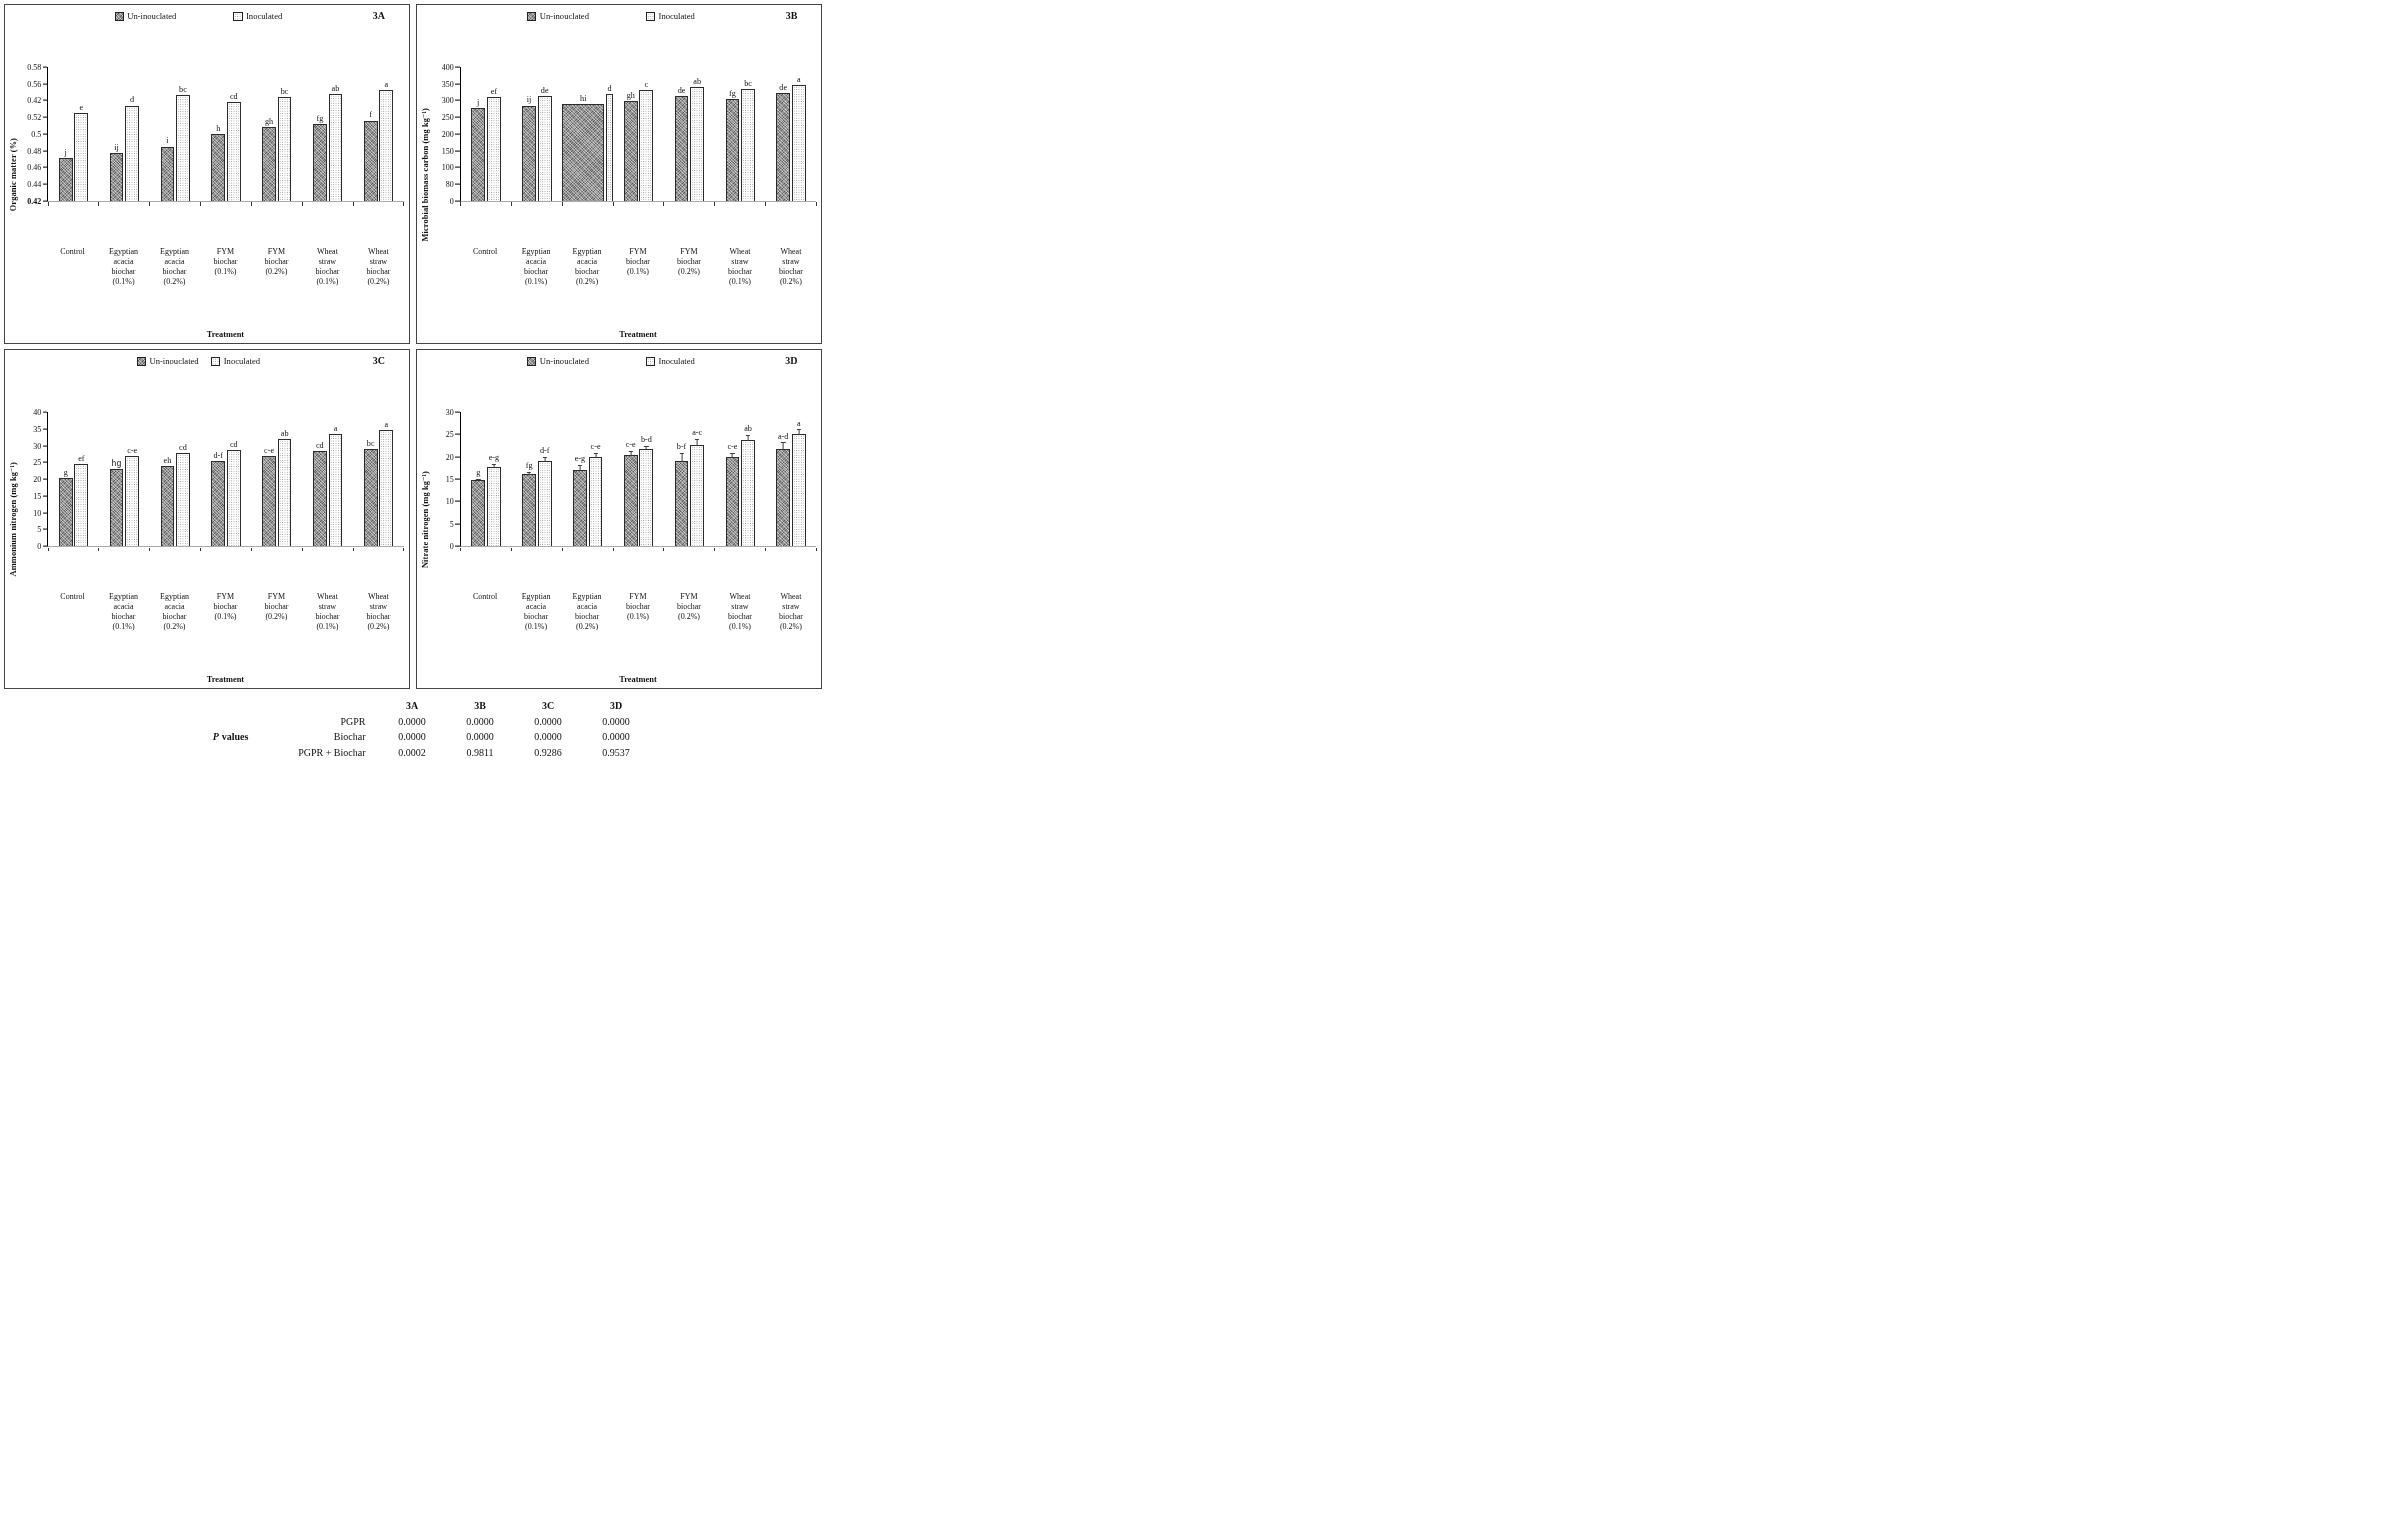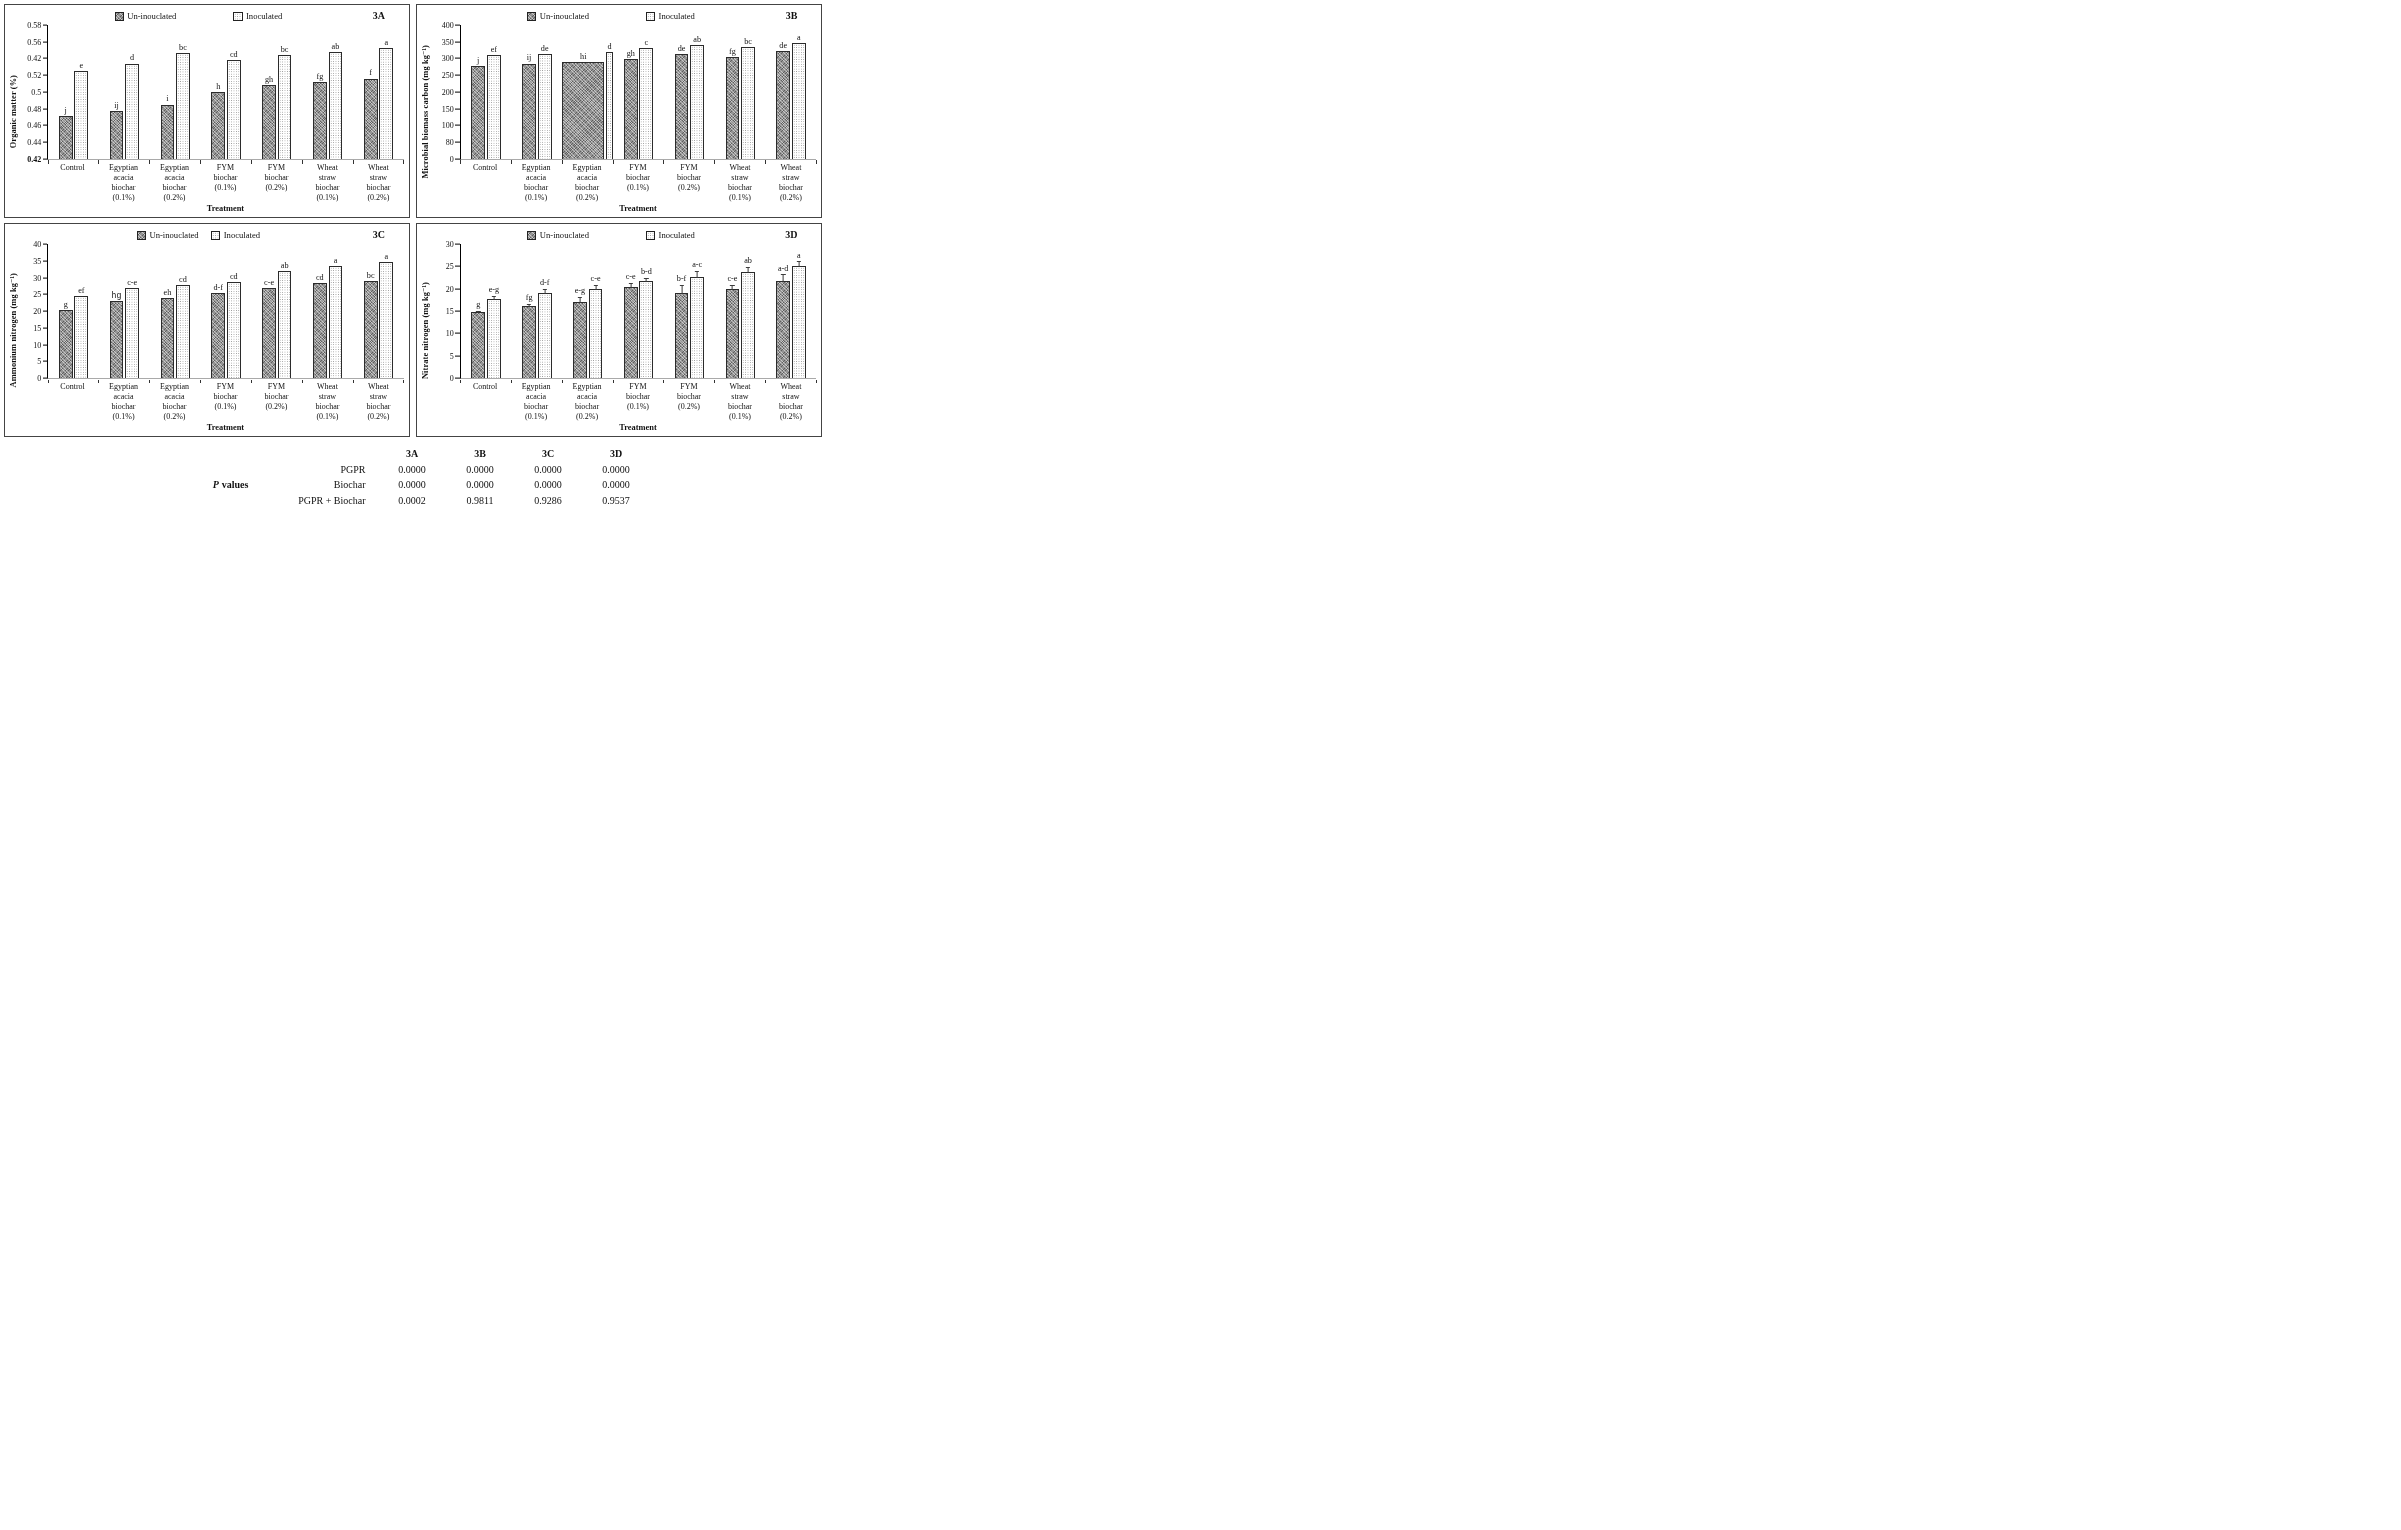--- a/index.html
+++ b/index.html
@@ -2,21 +2,21 @@
 <html style="font-size:7.7px"><head>
 <meta charset="utf-8">
 <style>
   html,body{margin:0;padding:0;background:#fff;}
   body{font-family:"Liberation Serif","DejaVu Serif",serif;color:#111;width:826px;}
   .page{width:826px;padding:1.9px 0 4.8px 0;box-sizing:border-box;}
   .charts-grid{display:grid;grid-template-columns:1fr 1fr;gap:4.8px 6.7px;padding:1.9px 3.8px;box-sizing:border-box;}
   .panel{border:0.7px solid #444;background:#fff;display:grid;grid-template-columns:16.3px 1fr;padding:2.9px 4.8px 1.9px 1px;box-sizing:border-box;}
   .ylabel-cell{display:flex;align-items:center;justify-content:center;}
   .ylabel{writing-mode:vertical-rl;transform:rotate(180deg);font-weight:bold;font-size:8.4px;letter-spacing:0.1px;white-space:nowrap;}
-  .plot-wrap{position:relative;display:grid;grid-template-rows:17.3px 134px auto 12.5px;}
+  .plot-wrap{position:relative;display:grid;grid-template-rows:17.3px 134px auto 12.5px;gap:42px;}
   .legend{display:flex;justify-content:center;align-items:center;gap:57px;font-size:8.6px;padding-right:29px;}
   .legend.tight{gap:12.5px;}
   .legend-item{display:flex;align-items:center;gap:3.4px;}
   .swatch{width:7.2px;height:7.2px;border:0.6px solid #222;display:inline-block;}
   .panel-label{position:absolute;top:1.9px;right:19px;font-weight:bold;font-size:10px;}
   .plot{display:flex;align-items:stretch;}
   .yaxis{width:25px;position:relative;flex:0 0 25px;}
   .ytick-label{position:absolute;right:5.8px;transform:translateY(-50%);font-size:8px;white-space:nowrap;}
   .ytick-mark{position:absolute;right:0;width:4.3px;height:0.8px;background:#000;transform:translateY(-50%);}
   .bars-area{flex:1;height:134px;position:relative;display:flex;border-left:1px solid #000;border-bottom:1.4px solid #a9a9a9;box-sizing:content-box;}

